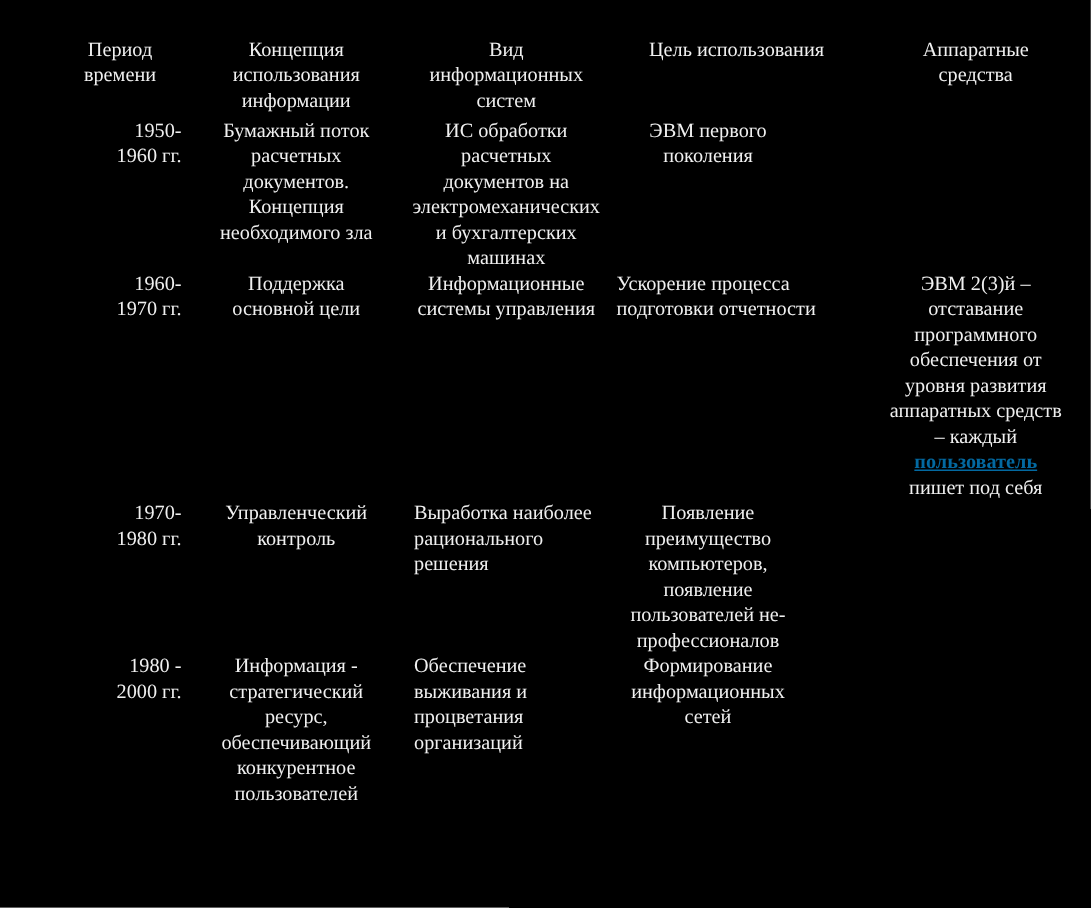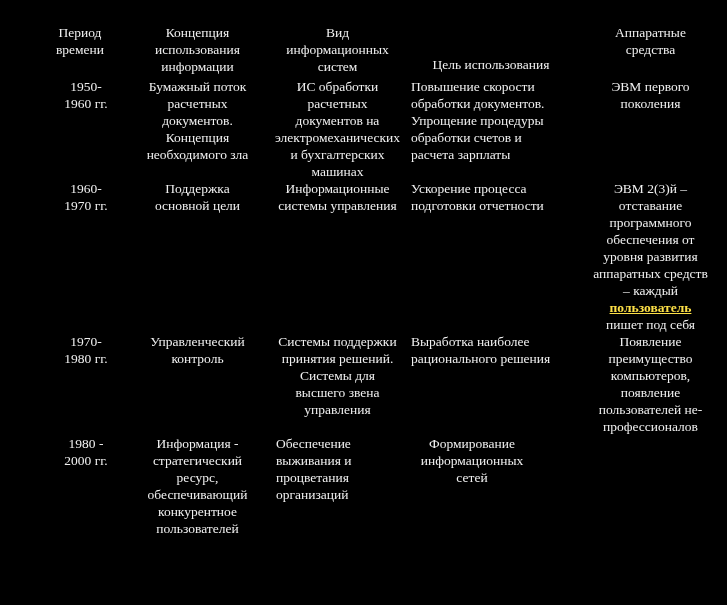--- a/index.html
+++ b/index.html
@@ -19,24 +19,24 @@
   .row-1{min-height:102px;}
   .row-2{min-height:152px;}
   .row-3{min-height:102px;}
   .row-4{min-height:98px;}
   .c{
     white-space:pre-line;
     text-align:center;
     padding:0 4px;
     box-sizing:border-box;
   }
-  .c-period{text-align:center;padding-left:16px;}
+  .c-period{text-align:right;padding-left:16px;}
   .row-header .c-period{text-align:center;padding-left:4px;}
   .c-purpose{text-align:left;padding-left:6px;}
-  .row-header .c-purpose{text-align:center;margin-top:32px;}
+  .row-header .c-purpose{text-align:center;}
   .c-hardware{padding:0 40px 0 4px;text-align:center;}
   .link{
     font-weight:bold;
     text-decoration:underline;
     cursor:pointer;
   }
 </style>
 </head>
 <body>
 
@@ -64,59 +64,49 @@
 расчетных
 документов.
 Концепция
 необходимого зла</div>
       <div class="c c-type">ИС обработки
 расчетных
 документов на
 электромеханических
 и бухгалтерских
 машинах</div>
-      <div class="c c-purpose">Повышение скорости
-обработки документов.
-Упрощение процедуры
-обработки счетов и
-расчета зарплаты</div>
       <div class="c c-hardware">ЭВМ первого
 поколения</div>
     </div>
 
     <div class="row row-2">
       <div class="c c-period">1960-
 1970 гг.</div>
       <div class="c c-concept">Поддержка
 основной цели</div>
       <div class="c c-type">Информационные
 системы управления</div>
       <div class="c c-purpose">Ускорение процесса
 подготовки отчетности</div>
       <div class="c c-hardware"><span>ЭВМ 2(3)й –
 отставание
 программного
 обеспечения от
 уровня развития
 аппаратных средств
 – каждый
-</span><span class="link" style="color: #fde047;">пользователь</span><span>
+</span><span class="link" style="color: #0369a1;">пользователь</span><span>
 пишет под себя</span></div>
     </div>
 
     <div class="row row-3">
       <div class="c c-period">1970-
 1980 гг.</div>
       <div class="c c-concept">Управленческий
 контроль</div>
-      <div class="c c-type">Системы поддержки
-принятия решений.
-Системы для
-высшего звена
-управления</div>
       <div class="c c-purpose">Выработка наиболее
 рационального решения</div>
       <div class="c c-hardware">Появление
 преимущество
 компьютеров,
 появление
 пользователей не-
 профессионалов</div>
     </div>
 

